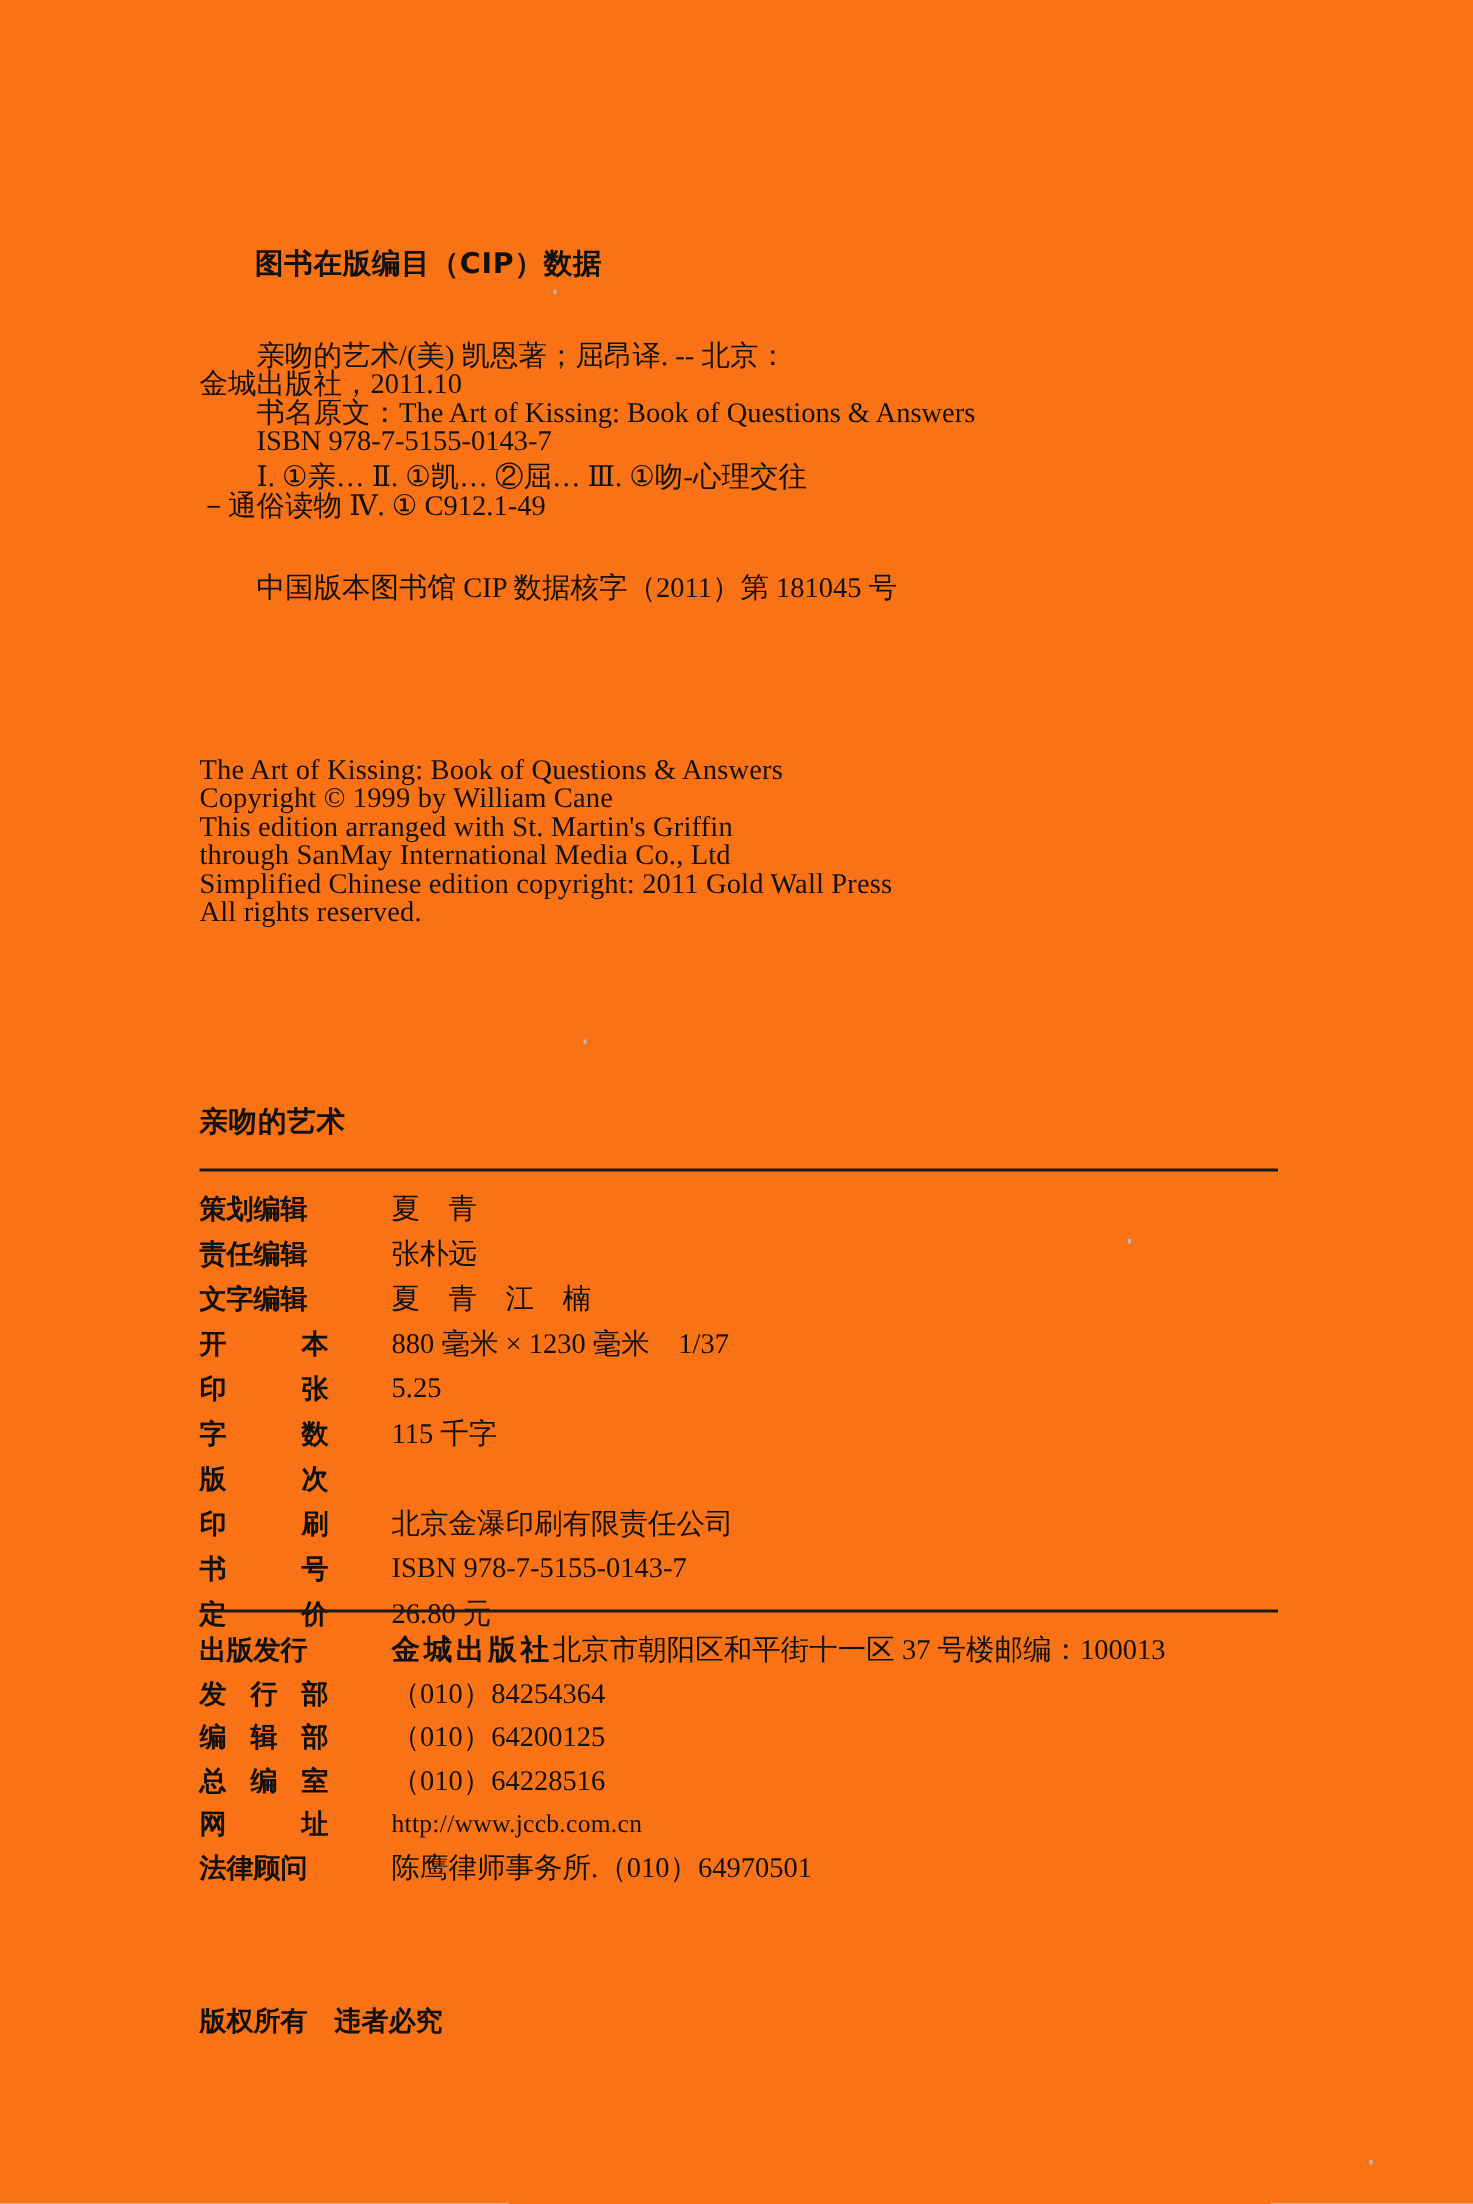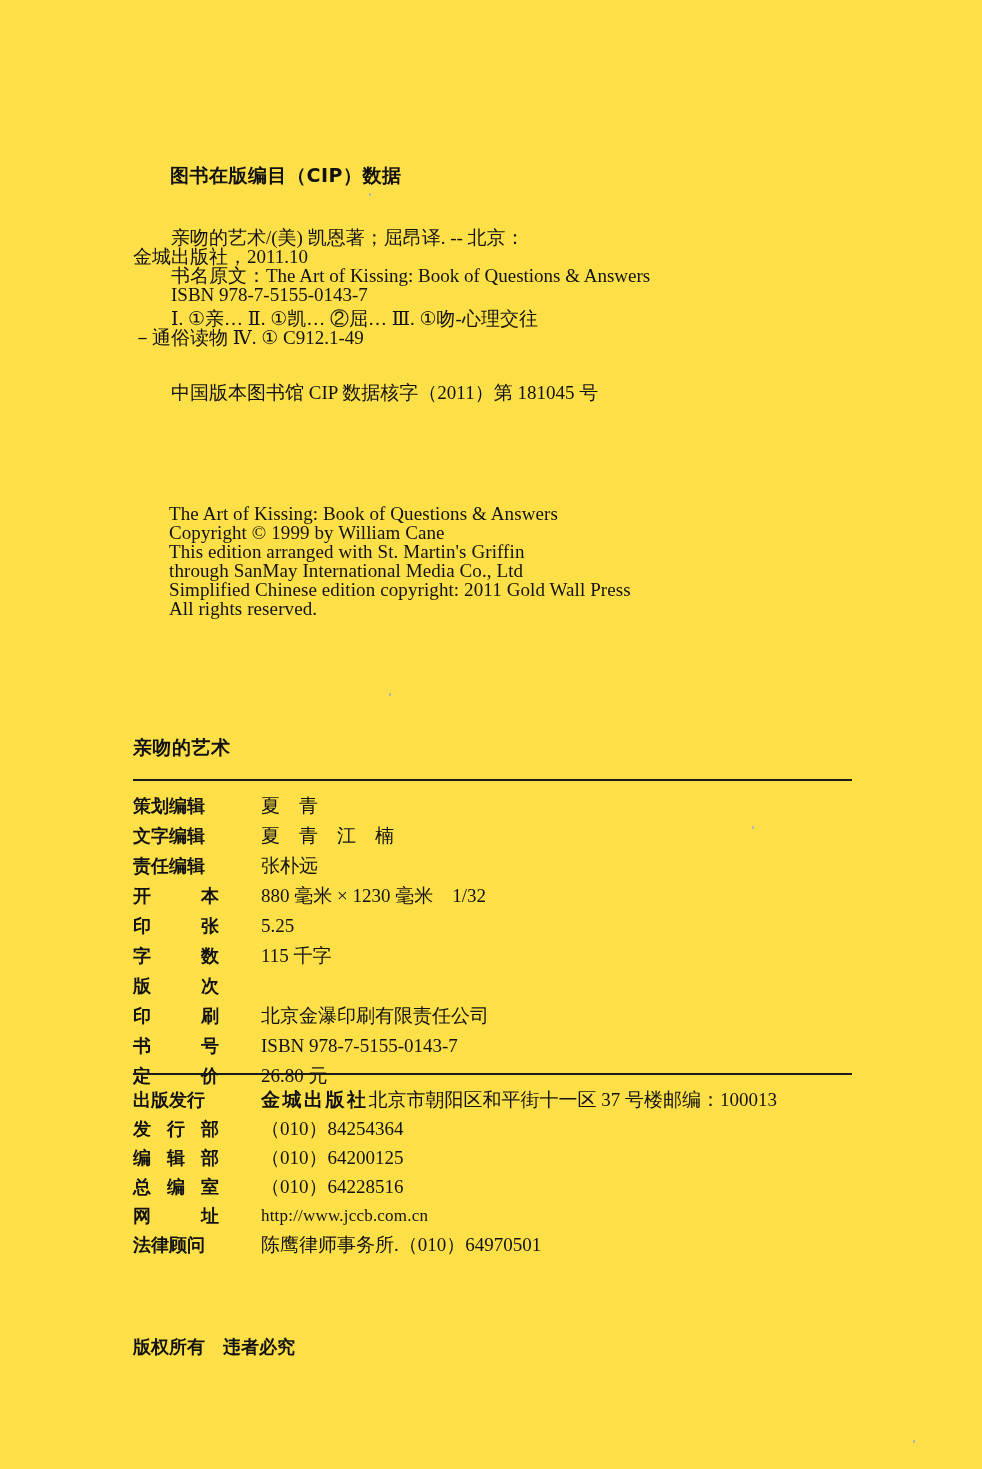--- a/index.html
+++ b/index.html
@@ -15,21 +15,21 @@
     font-family: "Liberation Serif", "DejaVu Serif", serif;
     color: #111111;
     overflow: hidden;
   }
 
   .page {
     position: absolute;
     left: 0; top: 0;
     width: 982px;
     height: 1469px;
-    background: #fde047;
+    background: #f97316;
   }
   .ln {
     white-space: pre;
     line-height: 1.0;
   }
 
   
   .cip-heading {
     position: absolute;
     left: 170px;
@@ -56,21 +56,21 @@
 
   
   .eng-block {
     position: absolute;
     left: 133px;
     top: 504px;
     font-size: 19px;
     line-height: 33px;
     letter-spacing: 0.1px;
   }
-  .eng-block .ln { display: block; margin-left: 36px; }
+  .eng-block .ln { display: block; }
 
   
   .colophon-title {
     position: absolute;
     left: 133px;
     top: 735px;
     font-family: "DejaVu Sans", "Liberation Sans", sans-serif;
     font-weight: bold;
     font-size: 19px;
     letter-spacing: 0.5px;
@@ -184,30 +184,30 @@
 
   <div class="rule rule-top"></div>
 
   <div class="colophon">
 
     <div class="crow">
       <span class="clabel">策划编辑</span>
       <span class="cvalue">夏　青</span>
     </div>
     <div class="crow">
+      <span class="clabel">责任编辑</span>
+      <span class="cvalue">张朴远</span>
+    </div>
+    <div class="crow">
       <span class="clabel">文字编辑</span>
       <span class="cvalue">夏　青　江　楠</span>
     </div>
     <div class="crow">
-      <span class="clabel">责任编辑</span>
-      <span class="cvalue">张朴远</span>
-    </div>
-    <div class="crow">
       <span class="clabel"><span>开</span><span>本</span></span>
-      <span class="cvalue">880 毫米 × 1230 毫米　1/32</span>
+      <span class="cvalue">880 毫米 × 1230 毫米　1/37</span>
     </div>
     <div class="crow">
       <span class="clabel"><span>印</span><span>张</span></span>
       <span class="cvalue">5.25</span>
     </div>
     <div class="crow">
       <span class="clabel"><span>字</span><span>数</span></span>
       <span class="cvalue">115 千字</span>
     </div>
     <div class="crow">

